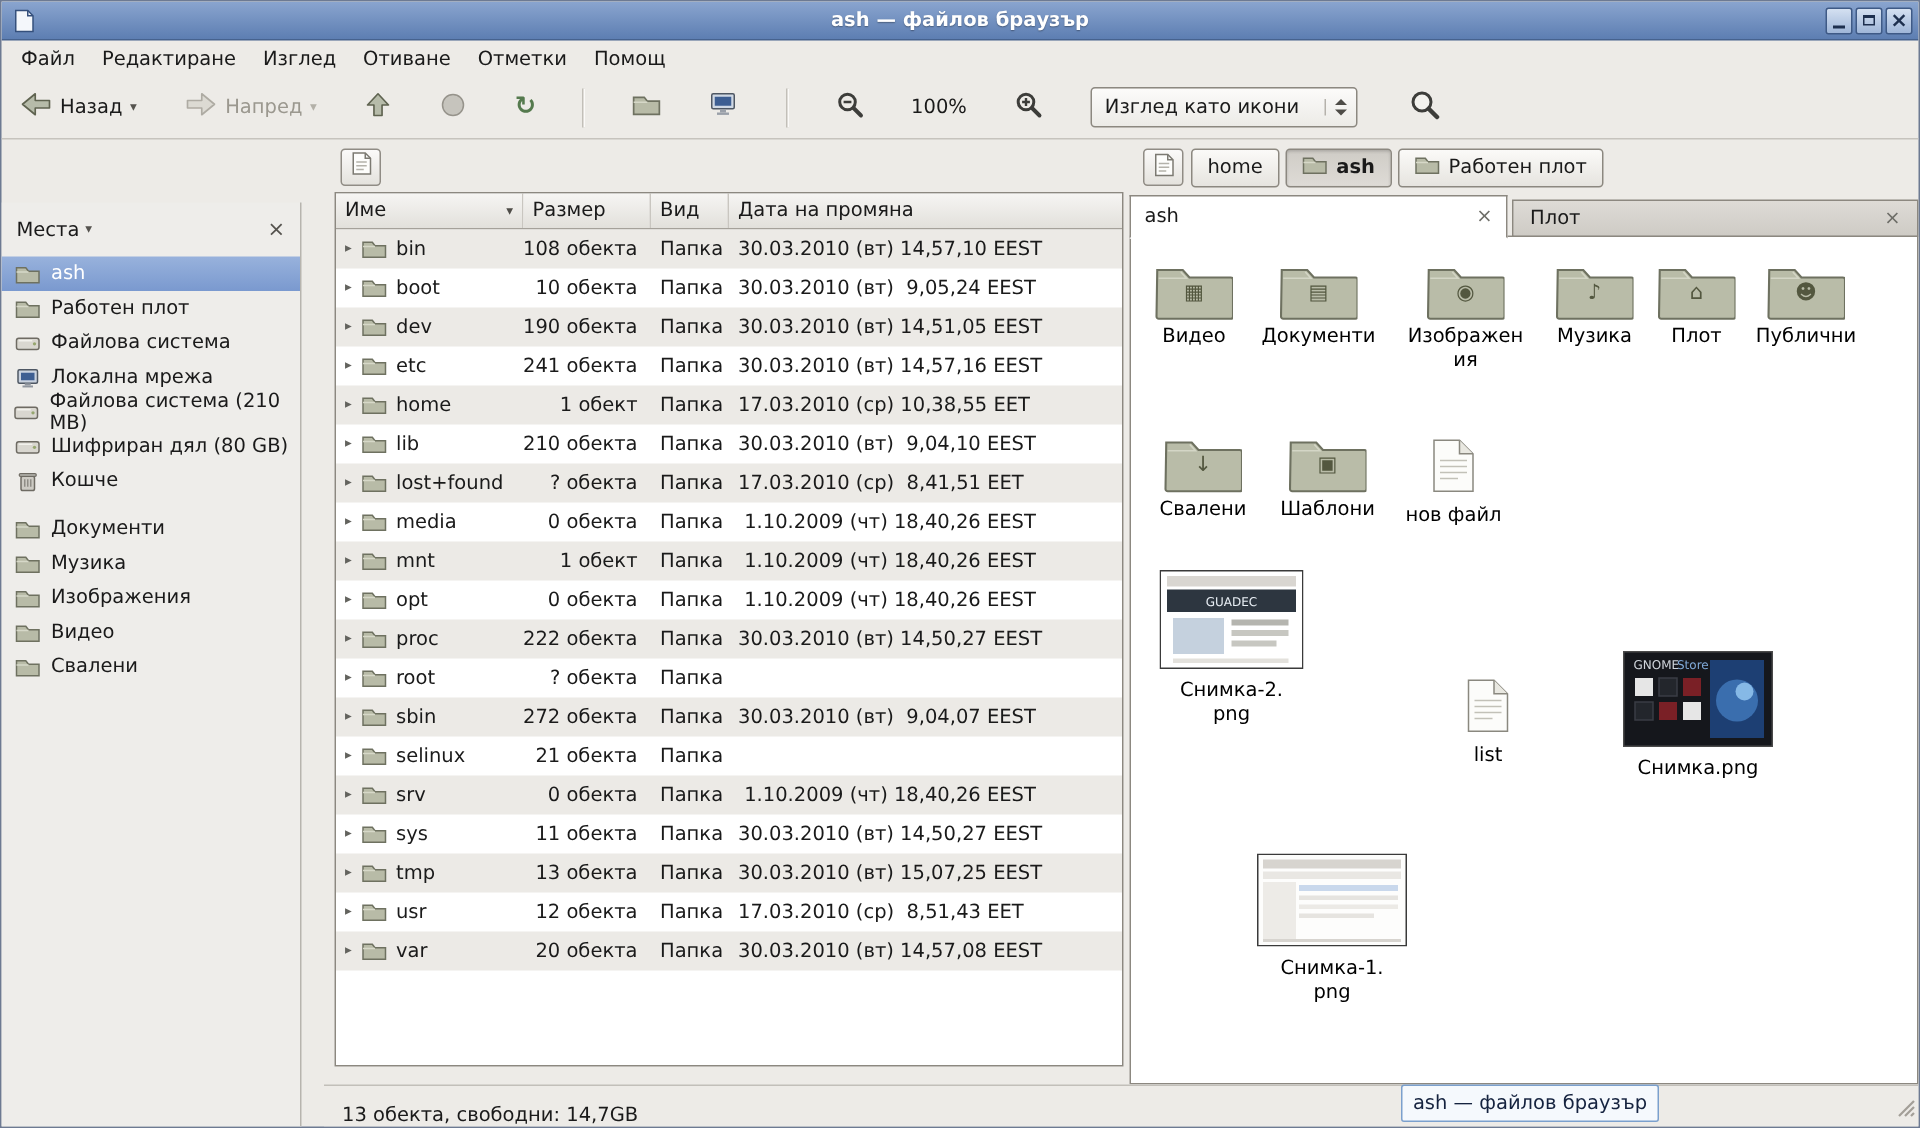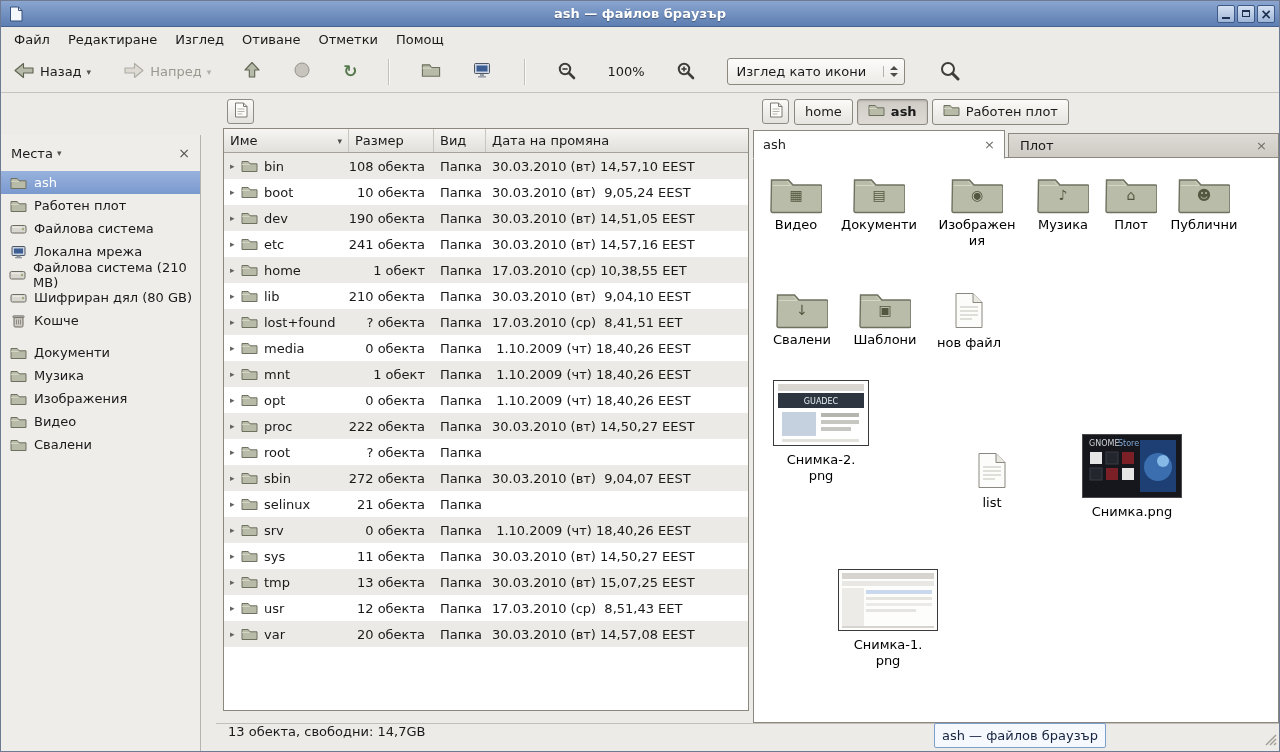--- a/index.html
+++ b/index.html
@@ -72,21 +72,21 @@
   .iconview{position:absolute;top:63px;left:0;right:0;bottom:0;background:#fff;border:1px solid #8c8880;box-sizing:border-box;overflow:hidden;}
   .iitem{position:absolute;display:flex;flex-direction:column;align-items:center;text-align:center;color:#000;}
   .iitem.w84{width:84px;}
   .iitem.w112{width:112px;}
   .ilabel{white-space:pre-line;line-height:1.2;margin-top:3px;}
   .fwrap{position:relative;width:52px;height:40px;}
   .emblem{position:absolute;left:0;right:0;top:13px;text-align:center;font-size:14px;color:#53573f;}
   .filewrap{padding-top:2px;}
 
   
-  .statusbar{position:absolute;left:215px;right:0;bottom:0;height:28px;background:#edebe7;border-top:1px solid #c2bfb9;display:flex;align-items:flex-start;padding-left:12px;box-sizing:border-box;}
+  .statusbar{position:absolute;left:215px;right:0;bottom:0;height:28px;background:#edebe7;border-top:1px solid #c2bfb9;display:flex;align-items:flex-end;padding-left:12px;box-sizing:border-box;}
   .grip{position:absolute;right:2px;bottom:2px;}
 
   
   .tasklabel{position:absolute;left:933px;top:722px;width:172px;height:25px;background:#f5f9fd;border:1px solid #7ba0cd;border-radius:2px;display:flex;align-items:center;justify-content:center;color:#15233f;z-index:6;box-sizing:border-box;}
 </style>
 </head>
 <body>
 
 <div class="window">
 

